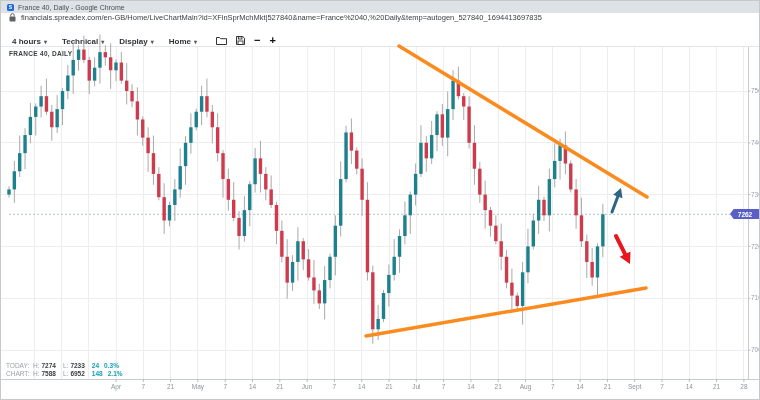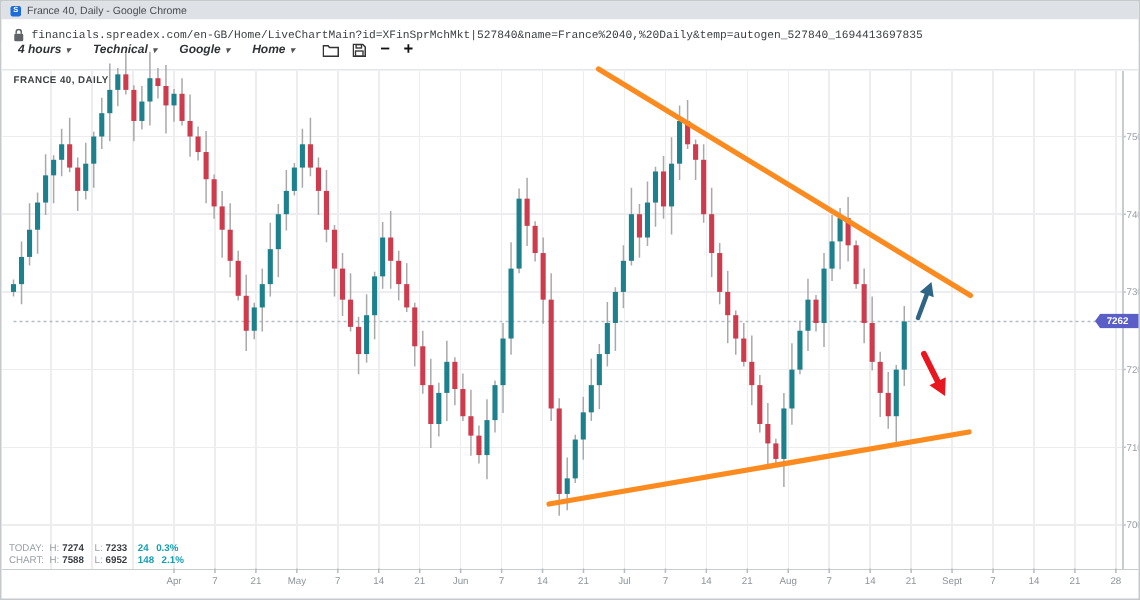--- a/index.html
+++ b/index.html
@@ -6,27 +6,27 @@
   .win{position:relative;width:760px;height:400px;background:#fff;overflow:hidden;
        font-family:"Liberation Sans",sans-serif;border:1px solid #c6c9cc;box-sizing:border-box;}
   
   .titlebar{position:absolute;left:0;top:0;right:0;height:12px;background:#dee1e5;
             display:flex;align-items:center;gap:4px;padding:0 6px;box-sizing:border-box;}
   .favicon{width:7px;height:7px;border-radius:1.5px;background:#1f6bd8;color:#fff;
            font-size:5px;font-weight:bold;display:flex;align-items:center;justify-content:center;line-height:1;}
   .wtitle{font-size:7px;color:#4a4d51;white-space:nowrap;}
   
   .urlbar{position:absolute;left:0;top:12px;right:0;height:22px;background:#fff;
-          border-bottom:1px solid #dcdfe3;display:flex;align-items:center;gap:5px;
-          padding:0 8px;box-sizing:border-box;font-family:Liberation Mono, monospace;}
+          border-bottom:1px solid #dcdfe3;display:flex;gap:5px;
+          padding:0 8px;box-sizing:border-box;}
   .url{font-size:7.5px;color:#3c4043;white-space:nowrap;overflow:hidden;}
   
   .toolbar{position:absolute;left:0;top:27px;right:0;height:19px;background:#fff;
-           border-bottom:1px solid #e4e6e8;display:flex;align-items:flex-start;gap:15px;
-           padding:0 11px;box-sizing:border-box;font-style:italic;}
+           border-bottom:1px solid #e4e6e8;display:flex;align-items:flex-end;gap:15px;
+           padding:0 11px;box-sizing:border-box;}
   .menu{display:flex;align-items:center;gap:3px;font-size:8px;font-weight:bold;color:#2f3337;cursor:pointer;}
   .caret{font-size:6px;color:#555;}
   .tbicons{display:flex;align-items:center;gap:9px;margin-left:4px;}
   .tbicon{display:flex;align-items:center;justify-content:center;cursor:pointer;color:#333;}
   .tbtxt{font-size:11px;font-weight:bold;color:#111;line-height:1;}
   
   #chart-svg{position:absolute;left:0;top:0;width:760px;height:400px;pointer-events:none;}
   .charttitle{position:absolute;left:8px;top:49px;font-size:6.5px;font-weight:bold;
               color:#3c4043;letter-spacing:.3px;z-index:3;}
   .stats{position:absolute;left:5px;top:361px;z-index:3;}
@@ -61,21 +61,21 @@
   <div class="toolbar">
     <div class="menu">
       <span>4 hours</span>
       <span class="caret">▾</span>
     </div>
     <div class="menu">
       <span>Technical</span>
       <span class="caret">▾</span>
     </div>
     <div class="menu">
-      <span>Google</span>
+      <span>Display</span>
       <span class="caret">▾</span>
     </div>
     <div class="menu">
       <span>Home</span>
       <span class="caret">▾</span>
     </div>
     <div class="tbicons">
       <span class="tbicon">
         <svg width="11" height="9" viewBox="0 0 11 9">
           <path d="M0.5 1.5 h3.2 l1 1.2 h5.8 v5.8 h-10 z" fill="none" stroke="#333" stroke-width="1"></path>

